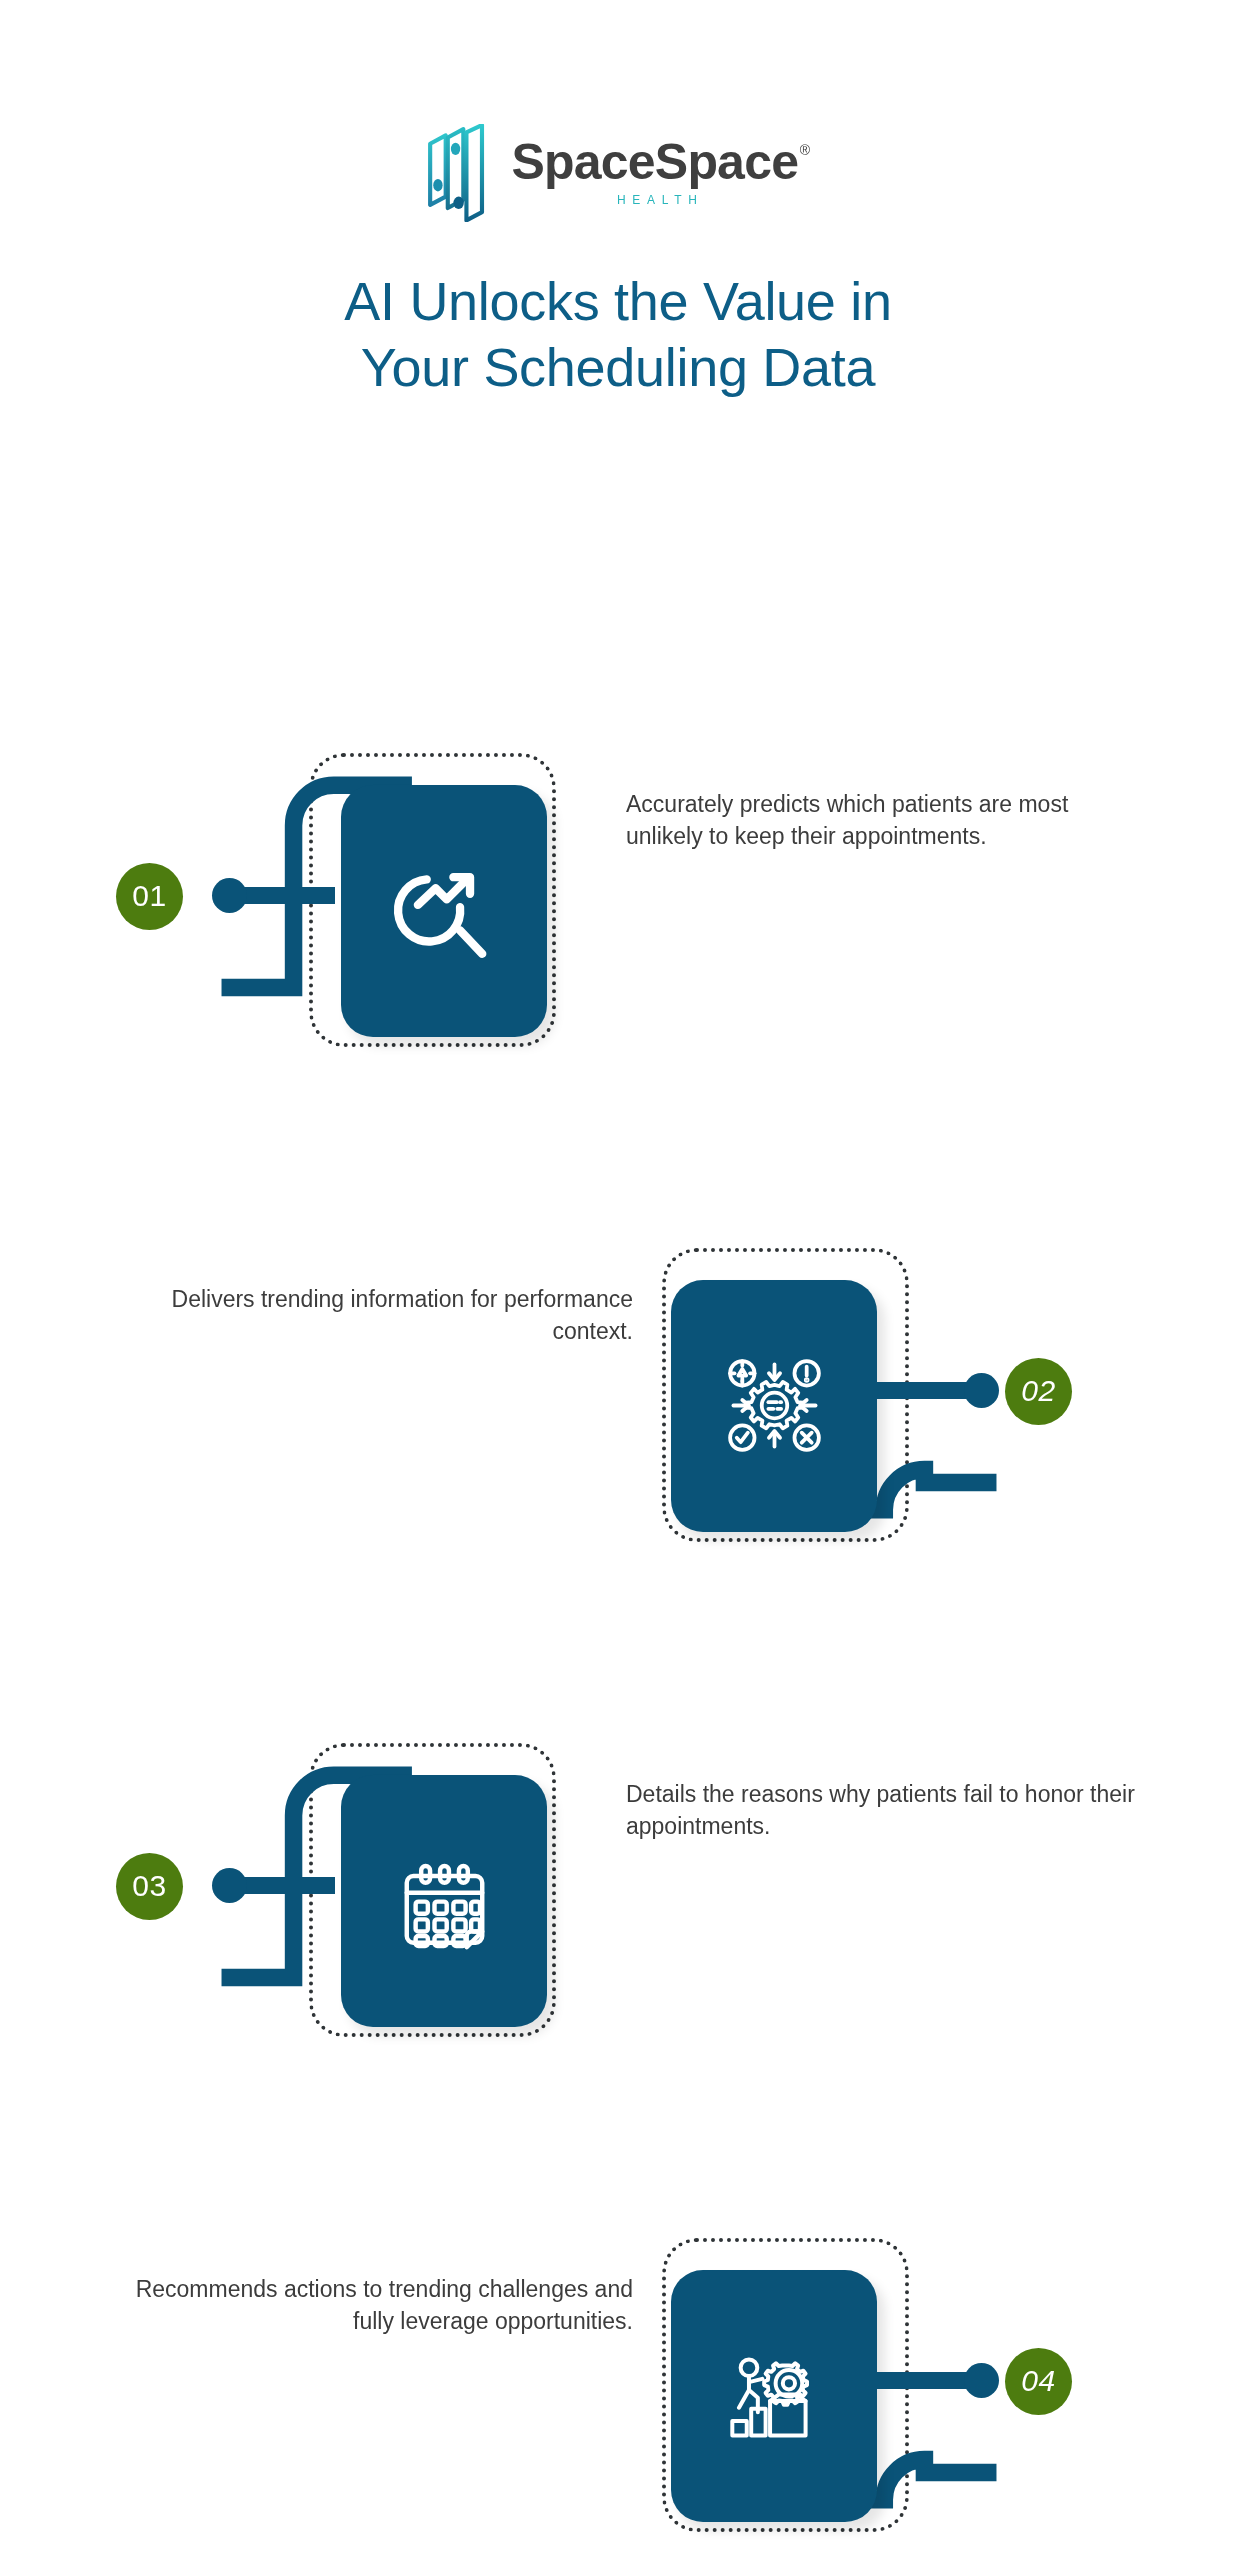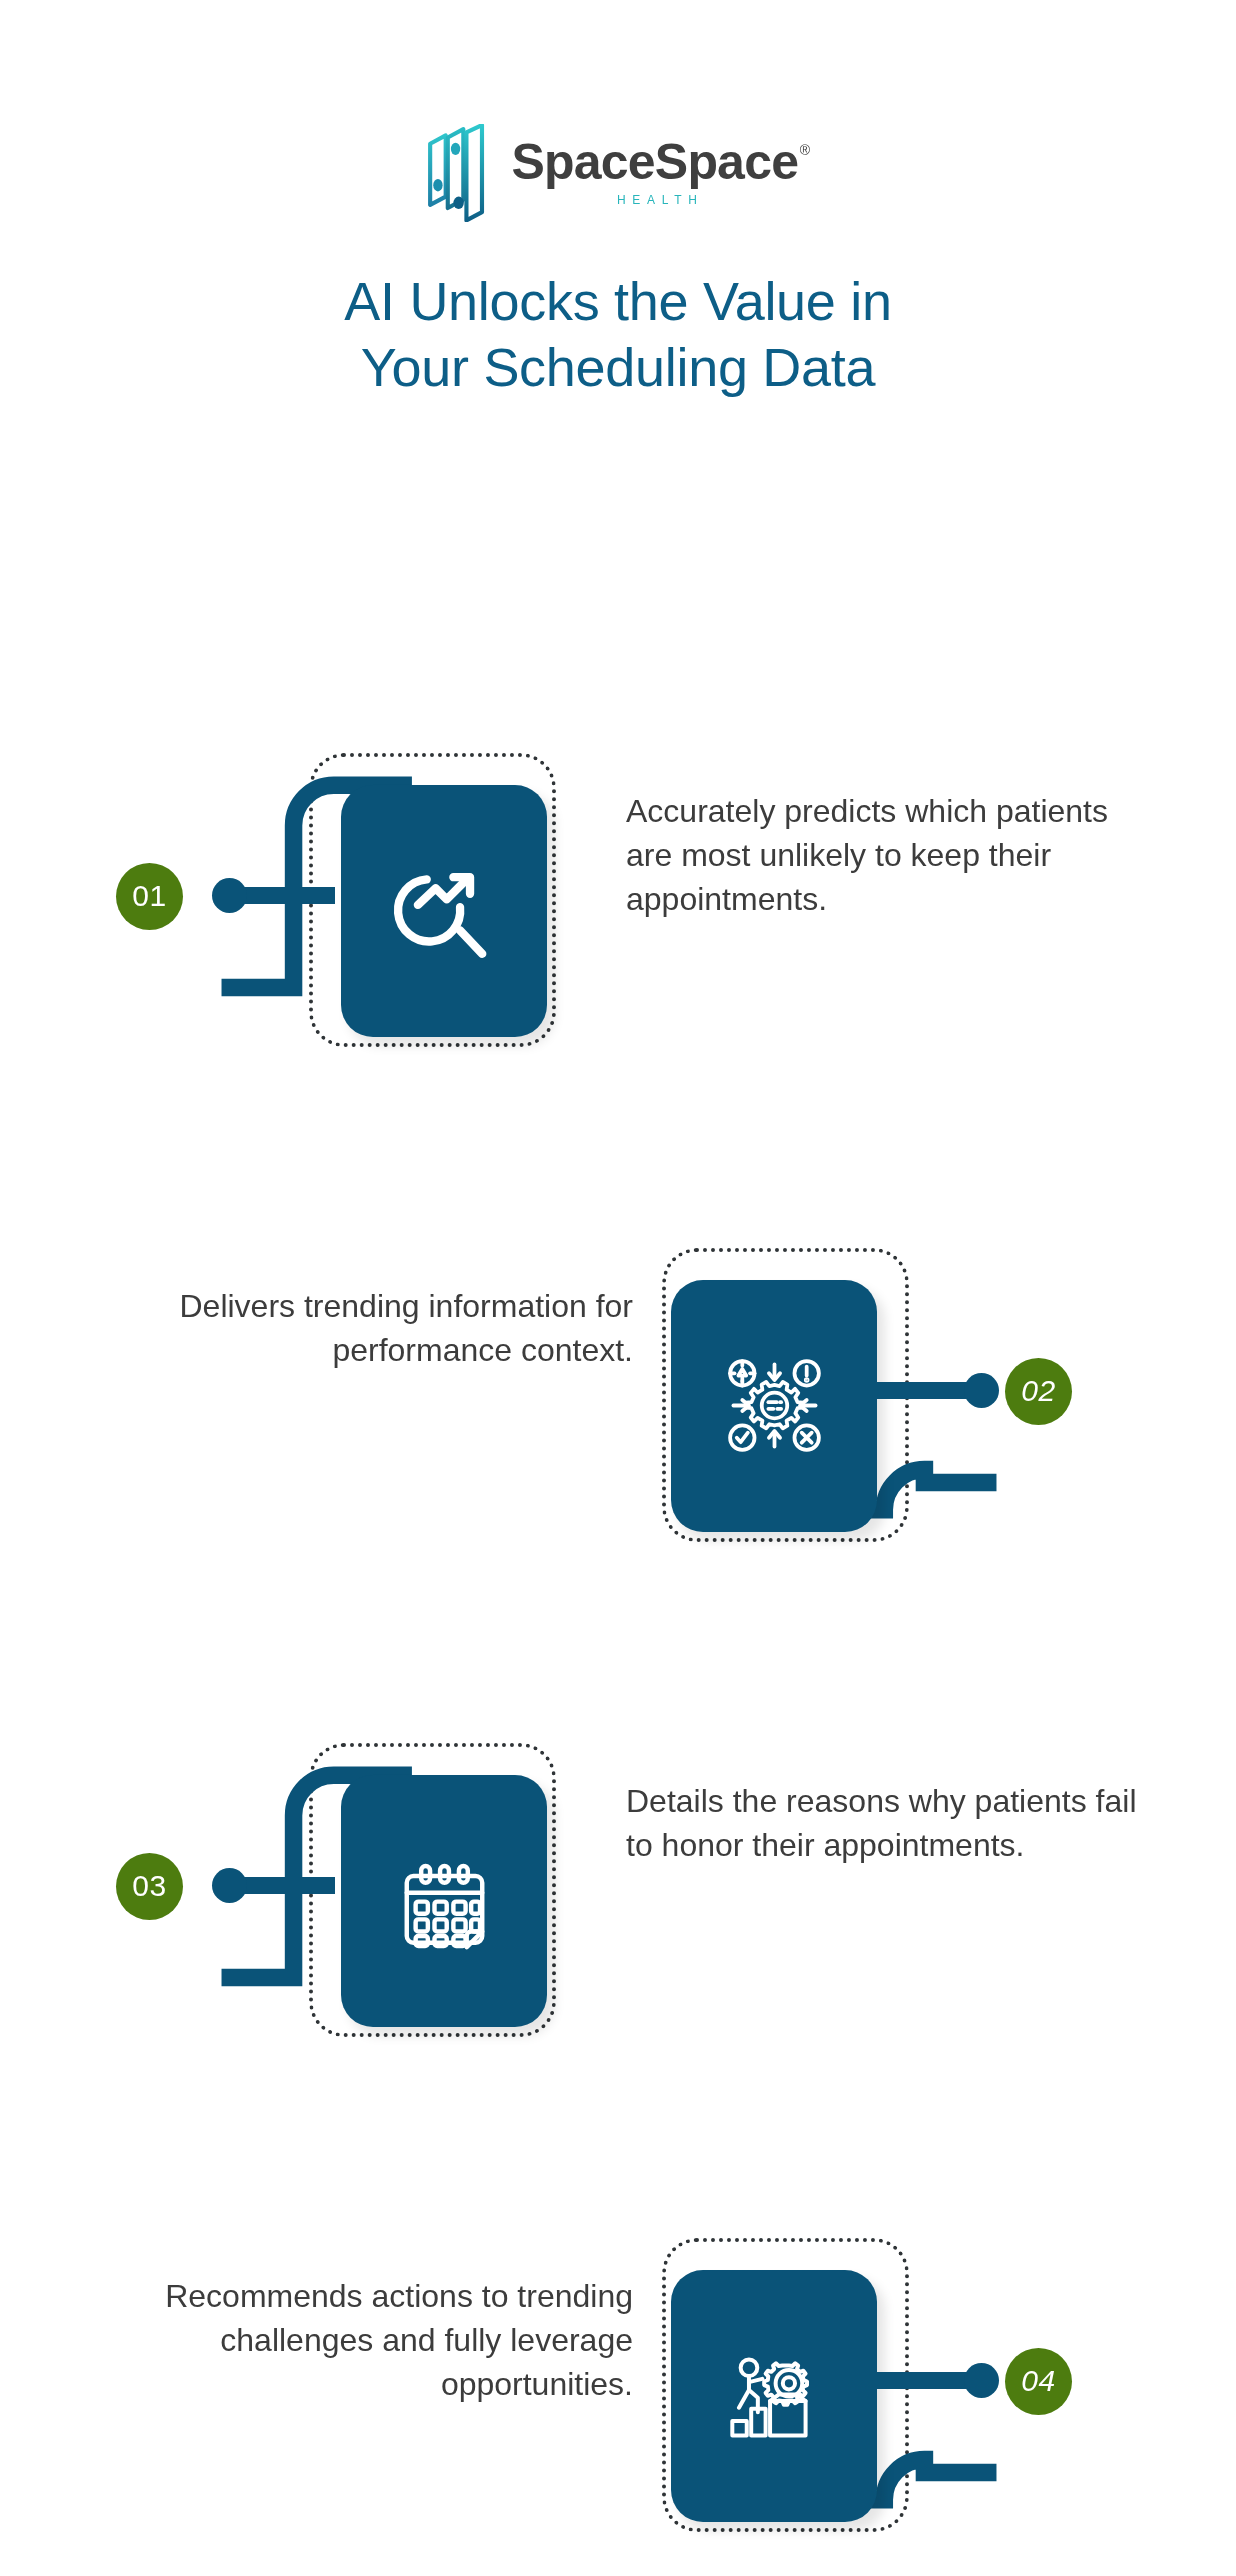--- a/index.html
+++ b/index.html
@@ -146,21 +146,21 @@
     font-size:30px;
     letter-spacing:0.5px;
     top:210px;
   }
   .step.left .num-badge{ left:116px; }
   .step.right .num-badge{ left:1005px;font-style:italic; }
 
   .step-text{
     position:absolute;
     top:124px;
-    font-size:32px;
+    font-size:23px;
     line-height:1.38;
     color:#3c3c3c;
     width:515px;
     margin-top:12px;
   }
   .step.left .step-text{ left:626px; }
   .step.right .step-text{ left:118px; text-align:right; }
 </style>
 </head>
 <body>

